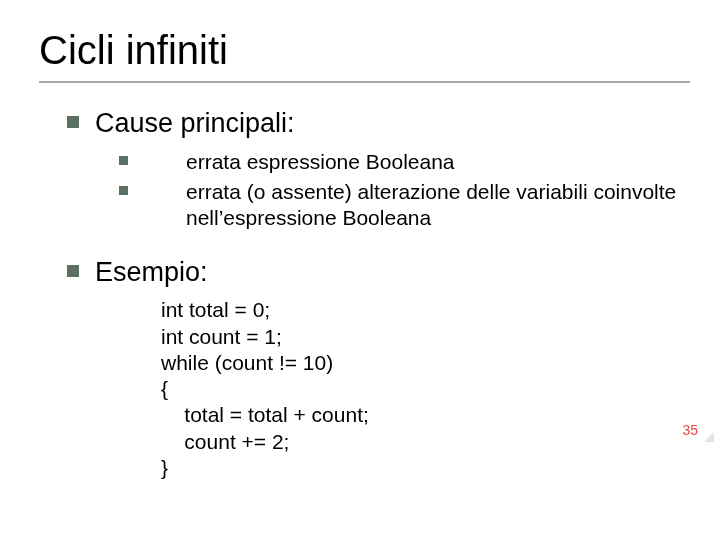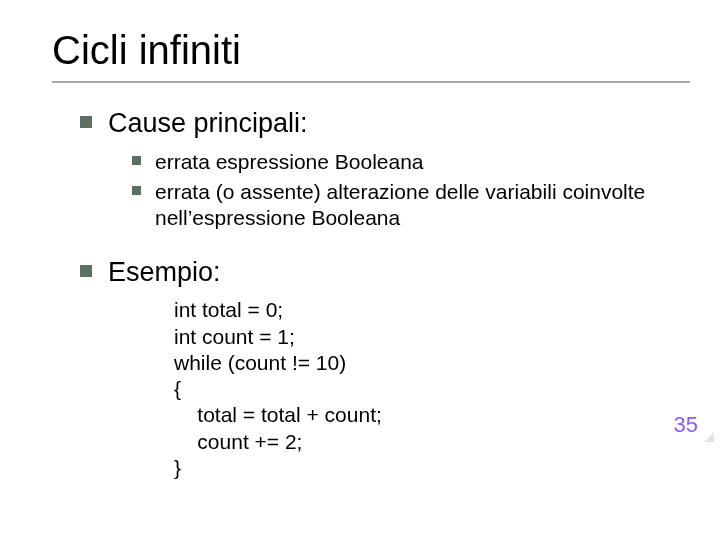--- a/index.html
+++ b/index.html
@@ -10,21 +10,21 @@
     background: #ffffff;
     font-family: Arial, Helvetica, sans-serif;
     color: #000000;
     position: relative;
     overflow: hidden;
   }
   .slide {
     box-sizing: border-box;
     width: 720px;
     height: 448px;
-    padding: 28px 40px 30px 62px;
+    padding: 28px 40px 30px 49px;
     position: relative;
   }
   .title {
     font-size: 40px;
     font-weight: 400;
     margin: 0 0 8px -10px;
     color: #000;
   }
   .rule {
     height: 2px;
@@ -58,34 +58,35 @@
     margin-top: 7px;
     margin-right: 14px;
   }
   .l1-text {
     font-size: 27px;
     line-height: 1.25;
   }
   .l2-text {
     font-size: 21px;
     line-height: 1.25;
+    margin-left: 44px;
   }
   .code-block {
     font-family: Liberation Sans, sans-serif;
     font-size: 21px;
     line-height: 1.25;
     white-space: pre;
     margin: 4px 0 0 112px;
   }
   .page-num {
     position: absolute;
     right: 22px;
     bottom: 10px;
-    font-size: 22px;
-    color: #8b5cf6;
+    font-size: 14px;
+    color: #ef4444;
   }
   .corner {
     position: absolute;
     right: 6px;
     bottom: 6px;
     width: 0;
     height: 0;
     border-left: 10px solid transparent;
     border-bottom: 10px solid #b8b8b8;
     opacity: 0.4;

